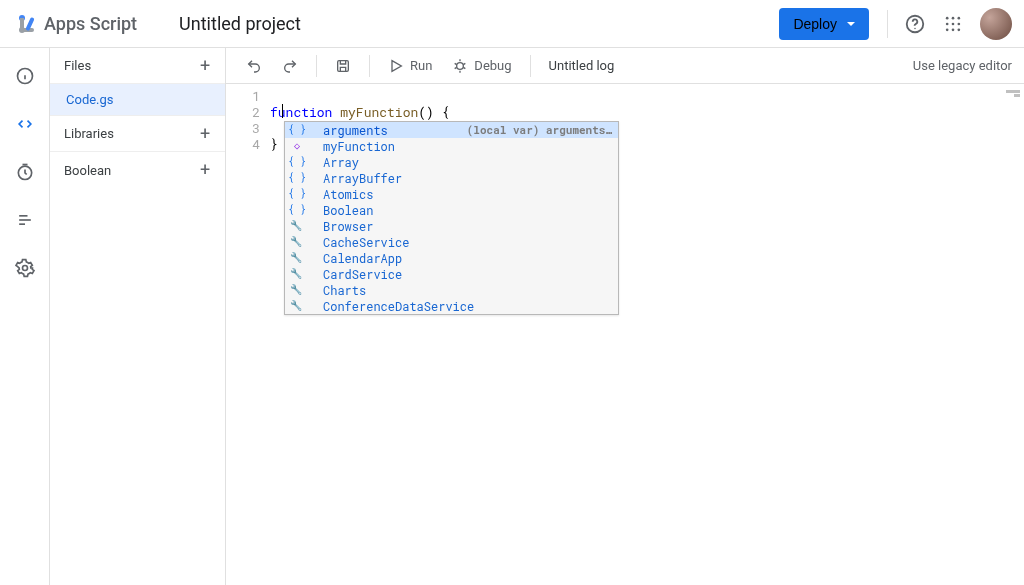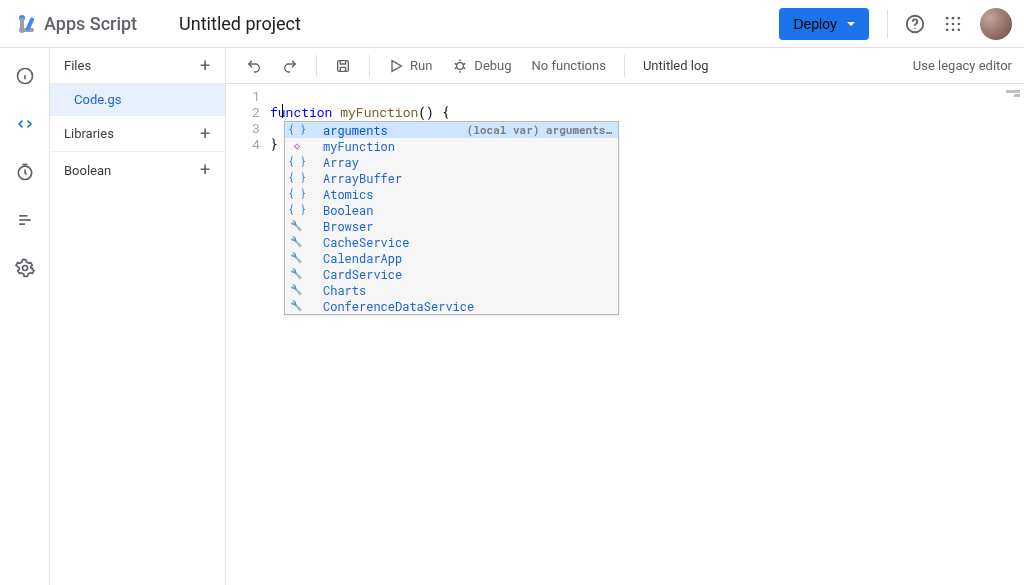--- a/index.html
+++ b/index.html
@@ -127,21 +127,21 @@
     display:flex;align-items:center;justify-content:center;
     color:#5f6368;
     cursor:pointer;
     font-size: 18px;
     line-height: 1;
   }
   .file-item {
     height: 32px;
     display: flex;
     align-items: center;
-    padding-left: 24px;
+    padding-left: 16px;
     font-size: 13px;
     color: #1967d2;
     background: #e8f0fe;
     border-bottom: 1px solid #eee;
     cursor: pointer;
   }
 
   
   .editor-col {
     flex: 1;
@@ -411,23 +411,20 @@
             <circle cx="12" cy="12" r="5"></circle>
             <line x1="12" y1="2" x2="12" y2="5"></line>
             <line x1="12" y1="19" x2="12" y2="22"></line>
             <line x1="4" y1="8" x2="7" y2="10"></line>
             <line x1="20" y1="8" x2="17" y2="10"></line>
             <line x1="4" y1="16" x2="7" y2="14"></line>
             <line x1="20" y1="16" x2="17" y2="14"></line>
           </svg>
         <span>Debug</span>
       </div>
-      <div class="tbtn">
-        <span>No functions</span>
-      </div>
       <div class="tb-divider"></div>
       <div class="tbtn" style="color:#3c4043">
         <span>Untitled log</span>
       </div>
       <div class="toolbar-spacer"></div>
       <span class="legacy-link">Use legacy editor</span>
     </div>
 
     <div class="code-area">
       <div class="gutter" id="gutter">

